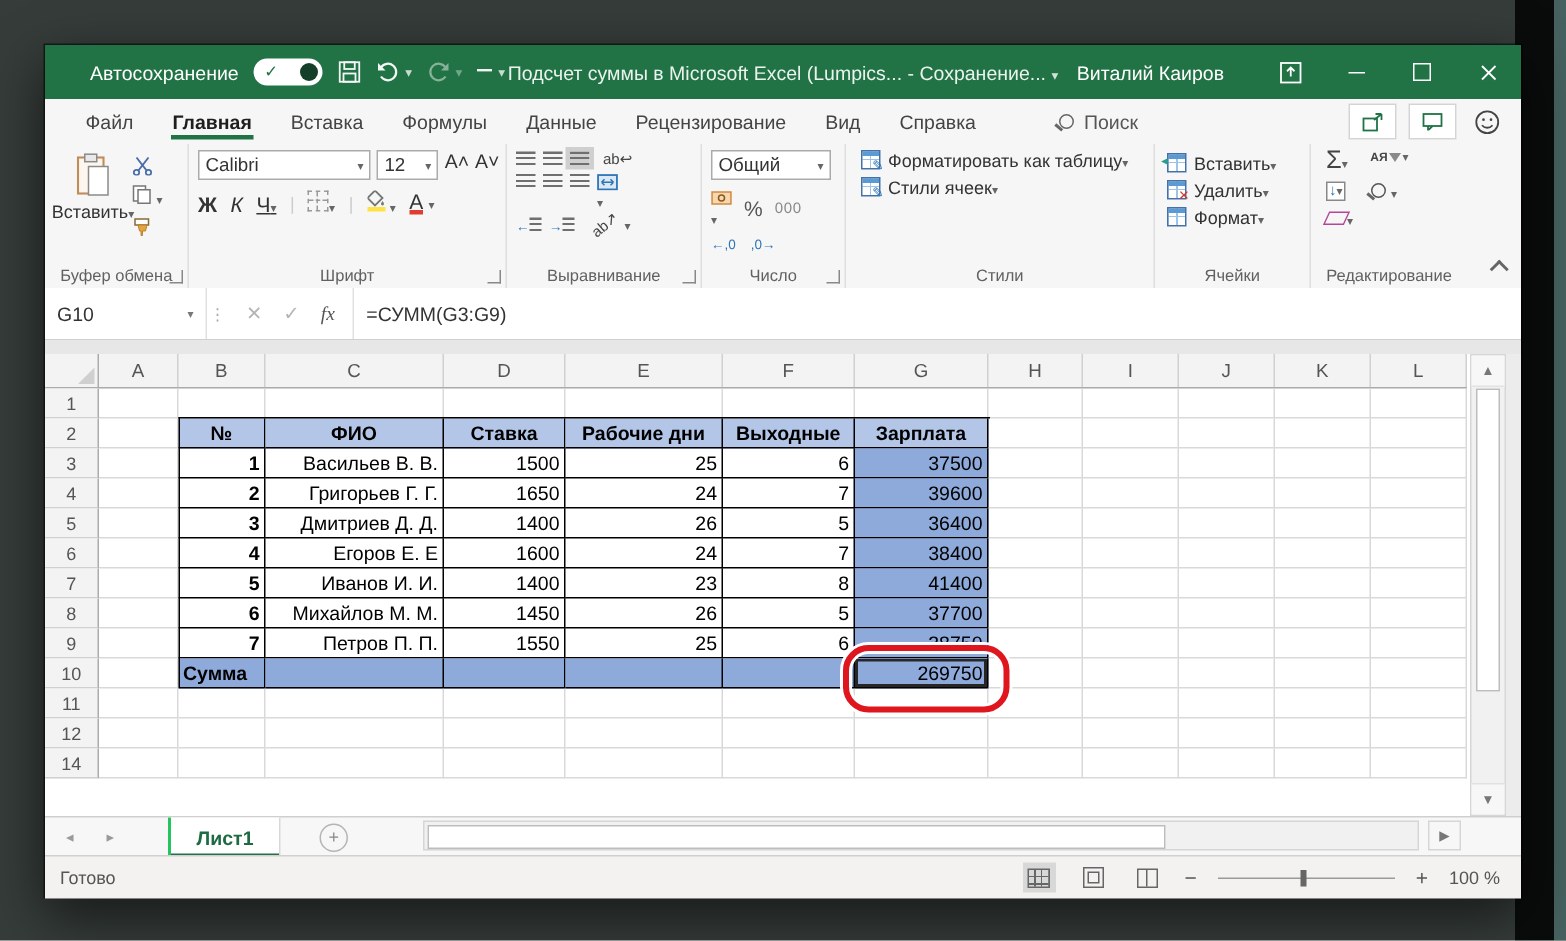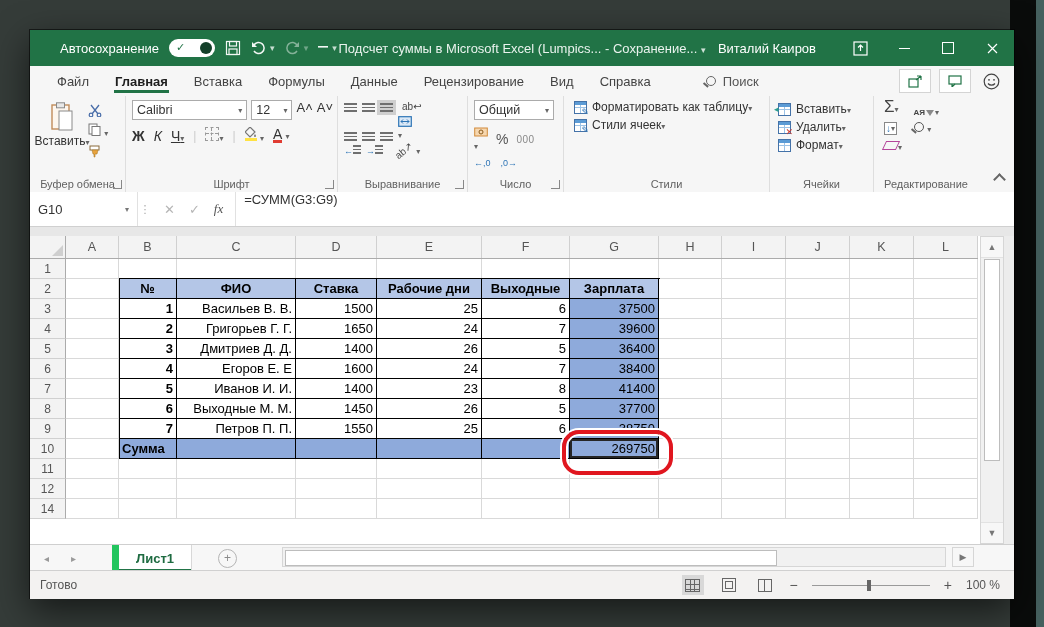--- a/index.html
+++ b/index.html
@@ -59,39 +59,39 @@
   .u-yellow{border-bottom:3px solid #ffe243;line-height:12px;display:inline-block}
   .borders-ico{width:12px;height:12px;border:1px dashed #9a9a9a;display:inline-block;position:relative}
   .borders-ico:after{content:"";position:absolute;left:5px;top:0;bottom:0;border-left:1px dashed #9a9a9a}
   .borders-ico:before{content:"";position:absolute;top:5px;left:0;right:0;border-top:1px dashed #9a9a9a}
   .mini-grid{width:13px;height:13px;display:inline-block;box-sizing:border-box;border:1px solid #4472a8;position:relative;
     background:linear-gradient(#5b9bd5 0 3px,rgba(0,0,0,0) 3px),
       repeating-linear-gradient(90deg,rgba(0,0,0,0) 0 5px,#9dc3e6 5px 6px),
       repeating-linear-gradient(rgba(0,0,0,0) 0 5px,#9dc3e6 5px 6px);background-color:#fff}
   .mini-grid .ovl{position:absolute;font-size:9px;font-weight:bold;right:-3px;bottom:-4px}
   .mg-red{background:linear-gradient(90deg,#d9594c 0 5px,#fff 5px);border:1px solid #a33}
-  .row3{display:flex;align-items:flex-end;gap:5px;margin-bottom:4px;white-space:nowrap}
+  .row3{display:flex;align-items:flex-start;gap:5px;margin-bottom:4px;white-space:nowrap}
   .sigma{font-size:17px;color:#444;line-height:14px}
   .fill-ico{width:13px;height:13px;border:1px solid #888;box-sizing:border-box;color:#2e75b6;font-size:10px;
             display:inline-flex;align-items:center;justify-content:center;background:#fff}
   .eraser{width:12px;height:7px;border:1.5px solid #b4459a;transform:skewX(-25deg);display:inline-block}
   .sortico{display:inline-flex;align-items:center;font-size:8px;font-weight:bold;color:#444;gap:1px}
   .funnel{width:0;height:0;border-left:4px solid transparent;border-right:4px solid transparent;border-top:6px solid #8a8a8a;display:inline-block}
   .chev{position:absolute;right:10px;bottom:8px;width:7px;height:7px;border-left:2px solid #666;border-top:2px solid #666;transform:rotate(45deg)}
   .dec-ico{font-size:9px;color:#2e75b6;white-space:nowrap}
 
   
   .fbar{position:absolute;left:0;top:162px;width:100%;height:34px;background:#fff;border-bottom:1px solid #d0d0d0;
         display:flex;align-items:stretch;font-size:13px;color:#333}
   .namebox{width:108px;border-right:1px solid #e1e1e1;display:flex;align-items:center;justify-content:space-between;
            padding:0 8px;box-sizing:border-box}
   .vdots{width:14px;display:flex;align-items:center;justify-content:center;color:#aaa;font-size:11px}
   .fbtns{display:flex;align-items:center;gap:14px;padding:0 12px;border-right:1px solid #e1e1e1;color:#b5b5b5}
   .fx{font-family:"Liberation Serif","DejaVu Serif",serif;font-style:italic;color:#555}
-  .finput{flex:1;display:flex;align-items:flex-start;padding-left:8px}
+  .finput{flex:1;display:flex;align-items:center;padding-left:8px}
   .gap-strip{position:absolute;left:0;top:197px;width:100%;height:9px;background:#e7e7e7}
 
   
   .grid{position:absolute;left:0;top:206px;width:948px;height:308px;background:#fff;overflow:hidden;font-size:13px}
   .colhdrs{display:flex;height:22px;background:#f3f3f3;border-bottom:1px solid #ababab}
   .corner{width:36px;box-sizing:border-box;border-right:1px solid #ababab;position:relative;background:#f3f3f3}
   .corner:after{content:"";position:absolute;right:2px;bottom:2px;border-left:11px solid transparent;border-bottom:11px solid #cfcfcf}
   .colhdr{box-sizing:border-box;border-right:1px solid #d0d0d0;display:flex;align-items:center;justify-content:center;
           color:#555;font-size:12.5px}
   .grow{display:flex;height:20px}
@@ -115,21 +115,21 @@
   .vscroll{position:absolute;left:950px;top:206px;width:24px;height:308px;background:#f1f1f1;border:1px solid #d6d6d6;box-sizing:border-box}
   .vs-btn{height:20px;display:flex;align-items:center;justify-content:center;color:#777;font-size:9px;background:#f7f7f7;border-bottom:1px solid #e2e2e2}
   .vs-btn.bottom{position:absolute;bottom:0;left:0;right:0;border-top:1px solid #e2e2e2;border-bottom:none}
   .vs-thumb{position:absolute;left:3px;right:3px;top:22px;height:200px;background:#fff;border:1px solid #bdbdbd}
   .grid-right-fill{position:absolute;left:974px;top:206px;width:10px;height:308px;background:#ececec}
 
   
   .sheetbar{position:absolute;left:0;top:514px;width:100%;height:26px;background:#f7f7f7;border-top:1px solid #cfcfcf;
             display:flex;align-items:stretch;font-size:13px}
   .nav-arrows{display:flex;align-items:center;gap:22px;padding:0 14px;color:#9a9a9a;font-size:10px}
-  .sheet-tab{background:#fff;border-left:7px solid #22c55e;border-right:1px solid #d8d8d8;color:#1e6b41;font-weight:bold;
+  .sheet-tab{background:#fff;border-left:2px solid #22c55e;border-right:1px solid #d8d8d8;color:#1e6b41;font-weight:bold;
              display:flex;align-items:center;padding:0 17px;position:relative;margin-left:22px}
   .sheet-tab:after{content:"";position:absolute;left:0;right:0;bottom:0;height:2px;background:#217346}
   .addsheet{width:17px;height:17px;border:1px solid #b5b5b5;border-radius:50%;color:#8a8a8a;display:flex;align-items:center;
             justify-content:center;font-size:12px;align-self:center;margin-left:26px}
   .hscroll{position:absolute;left:252px;top:517px;width:664px;height:20px;background:#f1f1f1;border:1px solid #d6d6d6;box-sizing:border-box}
   .hs-thumb{position:absolute;left:2px;top:2px;height:14px;width:490px;background:#fff;border:1px solid #bdbdbd}
   .hs-right{position:absolute;left:922px;top:517px;width:22px;height:20px;background:#f7f7f7;border:1px solid #d6d6d6;
             box-sizing:border-box;display:flex;align-items:center;justify-content:center;color:#777;font-size:9px}
 
   
@@ -578,21 +578,21 @@
           <div class="cell" style="width: 63px;"></div>
           <div class="cell" style="width: 64px;"></div>
           <div class="cell" style="width: 64px;"></div>
           <div class="cell" style="width: 64px;"></div>
           <div class="cell" style="width: 64px;"></div>
         </div>
         <div class="grow">
           <div class="rowhdr">8</div>
           <div class="cell" style="width: 53px;"></div>
           <div class="cell tb b" style="width: 58px;">6</div>
-          <div class="cell tb" style="width: 119px;">Выходные М. М.</div>
+          <div class="cell tb" style="width: 119px;">Михайлов М. М.</div>
           <div class="cell tb" style="width: 81px;">1450</div>
           <div class="cell tb" style="width: 105px;">26</div>
           <div class="cell tb" style="width: 88px;">5</div>
           <div class="cell tb bfill" style="width: 89px;">37700</div>
           <div class="cell" style="width: 63px;"></div>
           <div class="cell" style="width: 64px;"></div>
           <div class="cell" style="width: 64px;"></div>
           <div class="cell" style="width: 64px;"></div>
           <div class="cell" style="width: 64px;"></div>
         </div>

